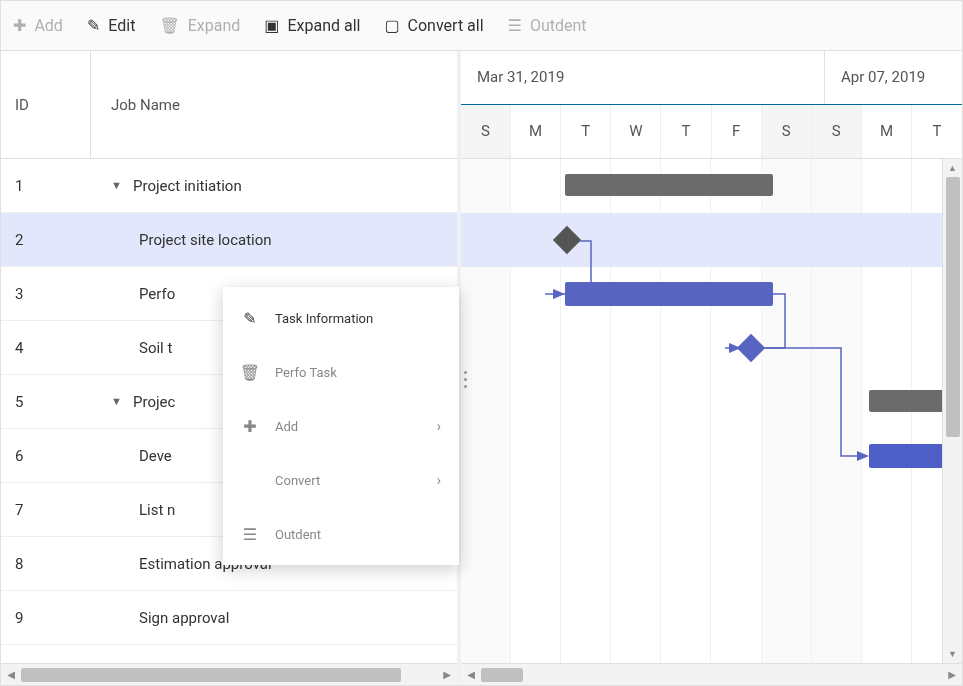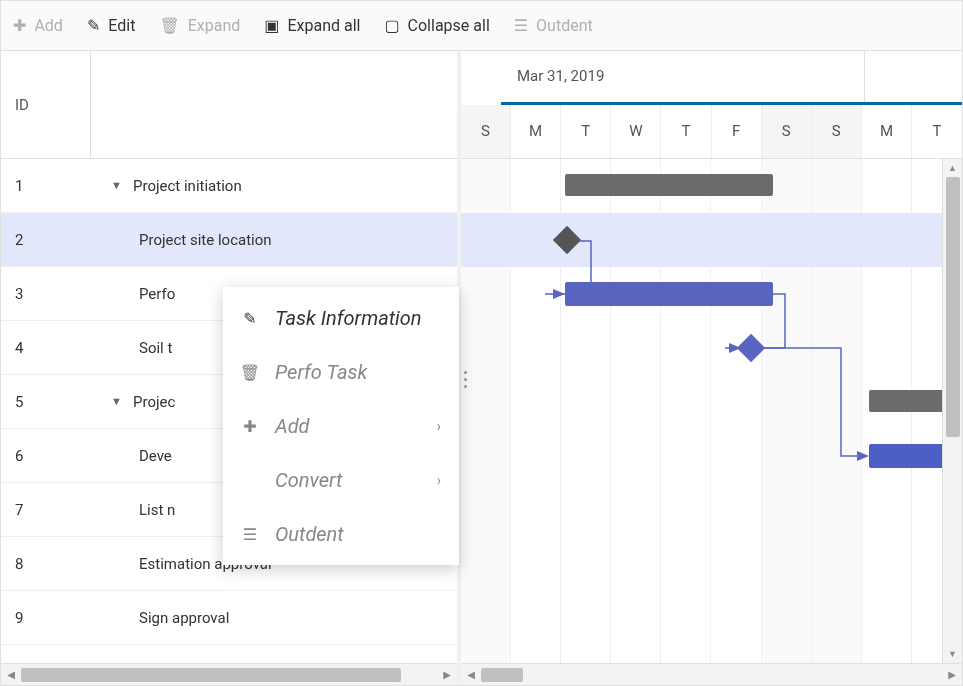--- a/index.html
+++ b/index.html
@@ -17,21 +17,21 @@
 .grid-header .col-name { flex: 1; display: flex; align-items: center; padding-left: 20px; color: #555; }
 .grid-body { flex: 1; overflow: hidden; }
 .row { display: flex; height: 54px; align-items: center; border-bottom: 1px solid #eee; }
 .row.selected { background: #e3e7fb; }
 .row .col-id { width: 90px; padding-left: 14px; color: #333; }
 .row .col-name { flex: 1; display: flex; align-items: center; gap: 8px; padding-left: 20px; color: #333; }
 .row .indent-1 { padding-left: 48px; }
 .row .toggle { font-size: 11px; color: #666; width: 14px; display: inline-block; }
 .chart-pane { flex: 1; display: flex; flex-direction: column; position: relative; overflow: hidden; }
 .chart-header { height: 108px; border-bottom: 1px solid #e0e0e0; display: flex; flex-direction: column; }
-.week-row { height: 54px; display: flex; border-bottom: 3px solid #0369a1; margin-left: 40px; }
+.week-row { height: 54px; display: flex; border-bottom: 1px solid #0369a1; }
 .week-cell { display: flex; align-items: center; padding-left: 16px; color: #555; font-size: 15px; }
 .week-cell.w1 { width: 364px; border-right: 1px solid #e0e0e0; }
 .week-cell.w2 { flex: 1; }
 .day-row { height: 54px; display: flex; }
 .day-cell { width: 52px; display: flex; align-items: center; justify-content: center; color: #555; border-right: 1px solid #eee; }
 .day-cell.weekend { background: #f5f5f5; }
 .chart-body { flex: 1; position: relative; overflow: hidden; }
 .chart-grid { position: absolute; top: 0; left: 0; right: 0; bottom: 0; display: flex; }
 .chart-col { width: 52px; border-right: 1px solid #f0f0f0; }
 .chart-col.weekend { background: #fafafa; }
@@ -51,21 +51,21 @@
 .hscroll .track { flex: 1; height: 14px; position: relative; }
 .hscroll .thumb { position: absolute; height: 14px; background: #c0c0c0; border-radius: 2px; }
 .vscroll { position: absolute; right: 0; top: 108px; bottom: 22px; width: 20px; background: #f3f3f3; border-left: 1px solid #e0e0e0; display: flex; flex-direction: column; align-items: center; }
 .vscroll .arrow { width: 18px; height: 18px; display: flex; align-items: center; justify-content: center; color: #888; font-size: 9px; cursor: pointer; }
 .vscroll .track { flex: 1; width: 14px; position: relative; }
 .vscroll .thumb { position: absolute; width: 14px; background: #c0c0c0; border-radius: 2px; }
 .context-menu { position: absolute; left: 222px; top: 286px; width: 236px; background: #fff; box-shadow: 0 4px 16px rgba(0,0,0,0.2); z-index: 100; padding: 4px 0; }
 .cm-item { height: 54px; display: flex; align-items: center; padding: 0 18px; gap: 16px; cursor: pointer; color: #888; }
 .cm-item.active { color: #333; }
 .cm-item .icon { width: 18px; font-size: 16px; display: inline-flex; align-items: center; justify-content: center; }
-.cm-item .label { flex: 1; font-size: 20px; font-style: italic; }
+.cm-item .label { flex: 1; font-size: 13px; }
 .cm-item .chev { font-size: 14px; color: #888; }
 .splitter-dots { position: absolute; left: 460px; top: 370px; width: 8px; display: flex; flex-direction: column; gap: 4px; align-items: center; z-index: 50; }
 .splitter-dots div { width: 3px; height: 3px; background: #999; border-radius: 50%; }
 svg.deps { position: absolute; top: 0; left: 0; pointer-events: none; }
 </style>
 </head>
 <body>
 
 <div class="app">
 
@@ -81,33 +81,34 @@
     <div class="tb-btn disabled">
       <span class="icon">🗑</span>
       <span class="label">Expand</span>
     </div>
     <div class="tb-btn">
       <span class="icon">▣</span>
       <span class="label">Expand all</span>
     </div>
     <div class="tb-btn">
       <span class="icon">▢</span>
-      <span class="label">Collapse all</span>
+      <span class="label">Convert all</span>
     </div>
     <div class="tb-btn disabled">
       <span class="icon">☰</span>
       <span class="label">Outdent</span>
     </div>
   </div>
 
   <div class="content">
 
     <div class="grid-pane">
       <div class="grid-header">
         <div class="col-id">ID</div>
+        <div class="col-name">Job Name</div>
       </div>
       <div class="grid-body">
         <div class="row">
           <div class="col-id">1</div>
           <div class="col-name">
               <span class="toggle">▼</span>
               <span>Project initiation</span>
             </div>
         </div>
         <div class="row selected">
@@ -152,20 +153,21 @@
             <div class="thumb" style="left:0;width:380px"></div>
           </div>
         <div class="arrow">▶</div>
       </div>
     </div>
 
     <div class="chart-pane">
       <div class="chart-header">
         <div class="week-row">
           <div class="week-cell w1">Mar 31, 2019</div>
+          <div class="week-cell w2">Apr 07, 2019</div>
         </div>
         <div class="day-row">
           <div class="day-cell weekend">S</div>
           <div class="day-cell">M</div>
           <div class="day-cell">T</div>
           <div class="day-cell">W</div>
           <div class="day-cell">T</div>
           <div class="day-cell">F</div>
           <div class="day-cell weekend">S</div>
           <div class="day-cell weekend">S</div>

